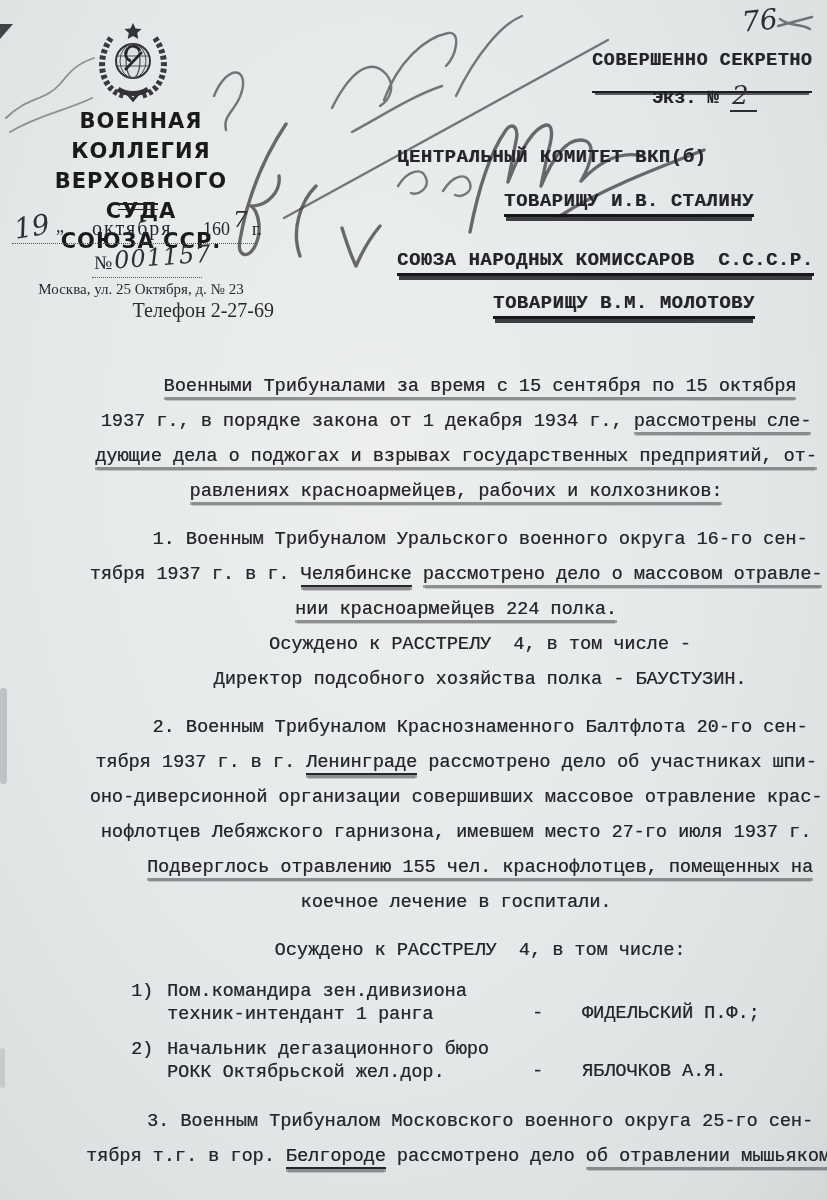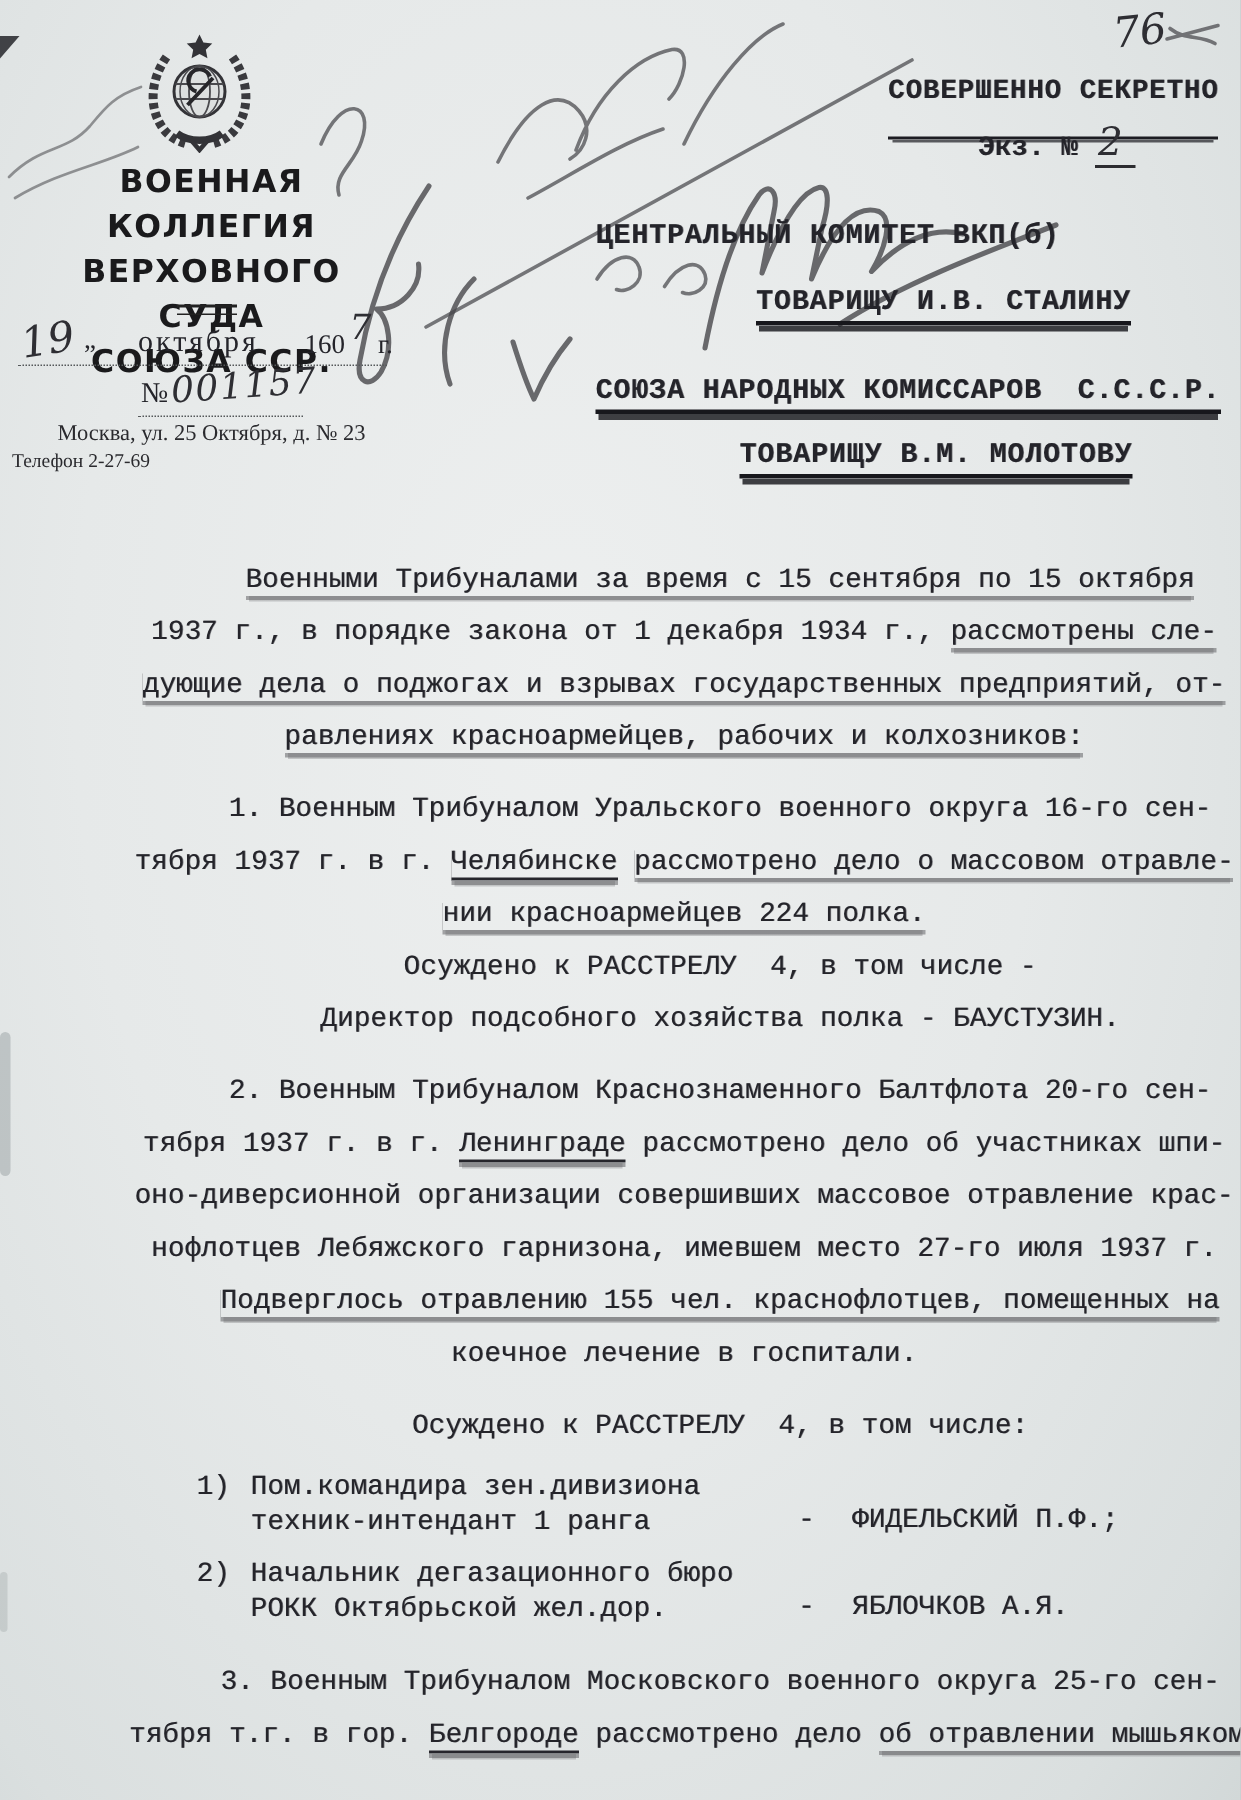--- a/index.html
+++ b/index.html
@@ -36,43 +36,43 @@
   .lh-month{position:absolute;left:92px;top:217px;font-family:"Liberation Serif",serif;font-size:20px;letter-spacing:2px;}
   .lh-year{position:absolute;left:203px;top:219px;font-family:"Liberation Serif",serif;font-size:18px;}
   .lh-year-hand{position:absolute;left:233px;top:206px;font-size:23px;}
   .lh-gsuffix{position:absolute;left:252px;top:219px;font-family:"Liberation Serif",serif;font-size:18px;}
   .lh-dotline{position:absolute;left:12px;top:243px;width:246px;border-top:1.5px dotted #55585a;}
   .lh-numlabel{position:absolute;left:94px;top:252px;font-family:"Liberation Serif",serif;font-size:19px;}
   .lh-numval{position:absolute;left:114px;top:243px;font-size:24px;letter-spacing:1px;transform:rotate(-4deg);}
   .lh-numline{position:absolute;left:92px;top:277px;width:110px;border-top:1.5px dotted #55585a;}
   .lh-addr{position:absolute;left:8px;top:281px;width:266px;text-align:center;
     font-family:Liberation Serif, serif;font-size:15px;color:#2a2a2e;}
-  .lh-phone{position:absolute;left:8px;top:299px;width:266px;text-align:left;
-    font-family:"Liberation Serif",serif;font-size:13px;color:#2a2a2e;}
+  .lh-phone{position:absolute;left:8px;top:299px;width:266px;text-align:right;
+    font-family:"Liberation Serif",serif;font-size:20px;color:#2a2a2e;}
   
   .type{text-shadow:.5px 0 0 rgba(35,35,42,.55);white-space:pre;}
   .secret{position:absolute;left:592px;top:50px;font-weight:bold;font-size:18.5px;letter-spacing:.5px;}
   .copyrow{position:absolute;left:652px;top:88px;font-weight:bold;font-size:18.5px;}
   .copynum{position:absolute;left:730px;top:80px;font-size:26px;border-bottom:2px solid #2c2c30;padding:0 8px 0 2px;}
   .addr{position:absolute;font-weight:bold;font-size:19px;letter-spacing:.5px;}
   .u-secret{border-bottom:2px solid #1c1c22;box-shadow:0 5px 0 -3px rgba(28,28,34,.7);padding-bottom:20px;}
   .u-heavy{border-bottom:3px solid #17171c;box-shadow:0 6px 0 -2px rgba(23,23,28,.82);padding-bottom:2px;}
   
   .doc-body{position:absolute;left:86px;top:369px;width:740px;font-size:18.5px;line-height:35px;}
   .bline{white-space:pre;text-align:center;}
   .bline.ind{padding-left:48px;}
   .pgap{margin-top:13px;}
   .pgap2{margin-top:20px;}
   .u-pencil{box-shadow:0 3px 0 0 rgba(88,88,92,.5),0 6px 0 -2px rgba(112,112,116,.33);}
   .u-type{border-bottom:2px solid #26262c;}
   .citem{position:relative;margin-top:12px;line-height:23px;}
   .ci-num{position:absolute;left:45px;top:0;}
   .ci-desc{display:block;margin-left:81px;white-space:pre;}
   .ci-dash{position:absolute;left:446px;bottom:1px;}
-  .ci-name{position:absolute;left:482px;bottom:1px;white-space:pre;}
+  .ci-name{position:absolute;left:496px;bottom:1px;white-space:pre;}
   
   .emblem{position:absolute;left:96px;top:22px;}
 </style>
 </head>
 <body>
 
 <div class="page">
 
   <div class="corner-mark"></div>
   <div class="edge-smudge"></div>

